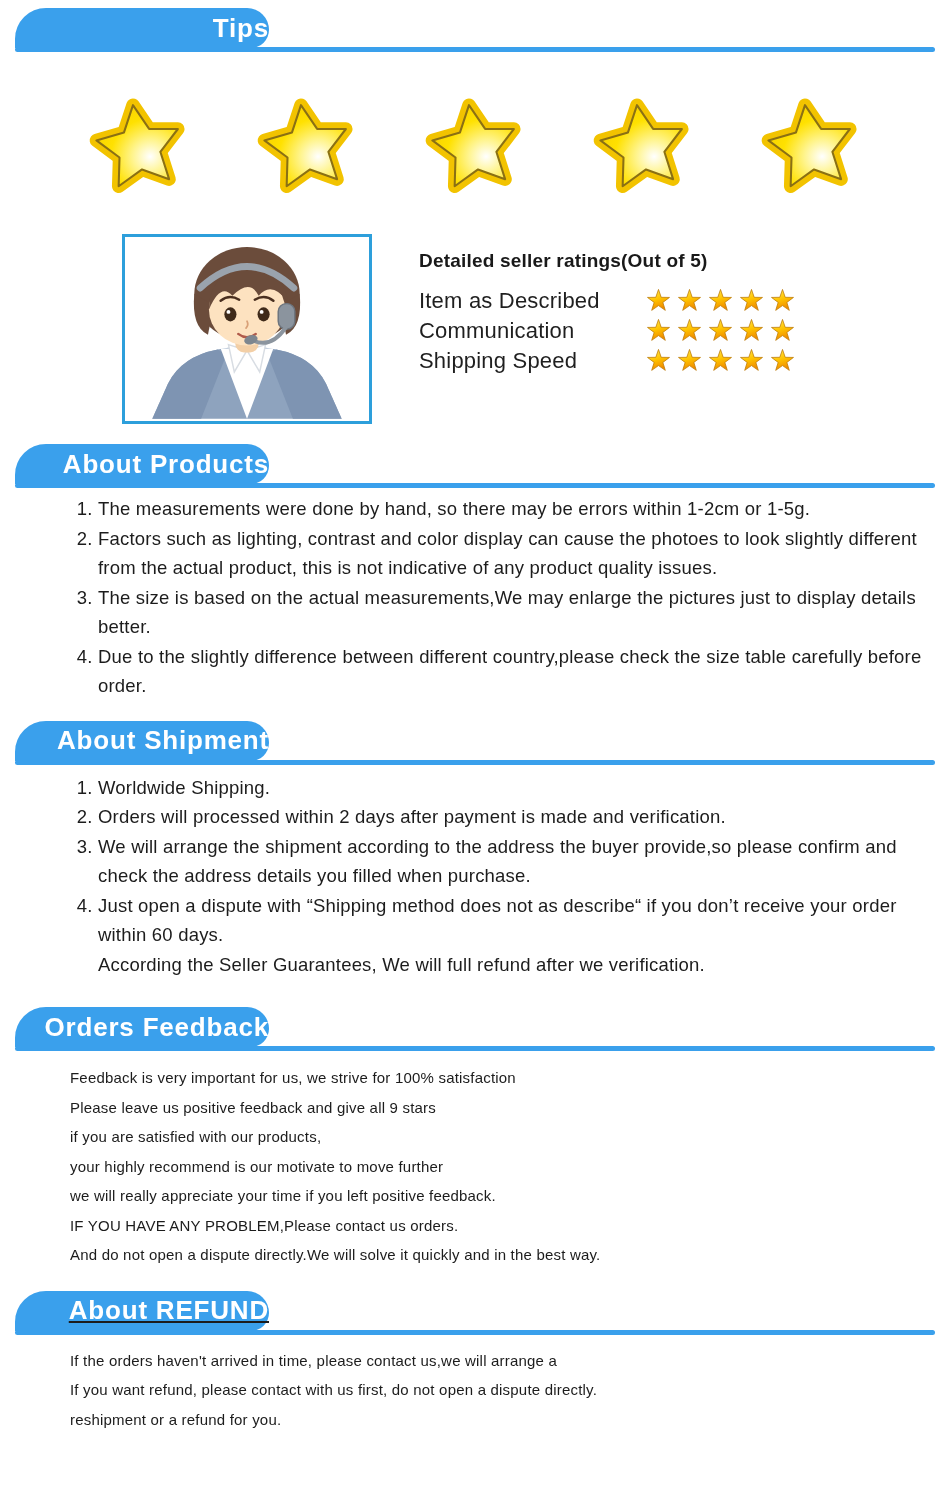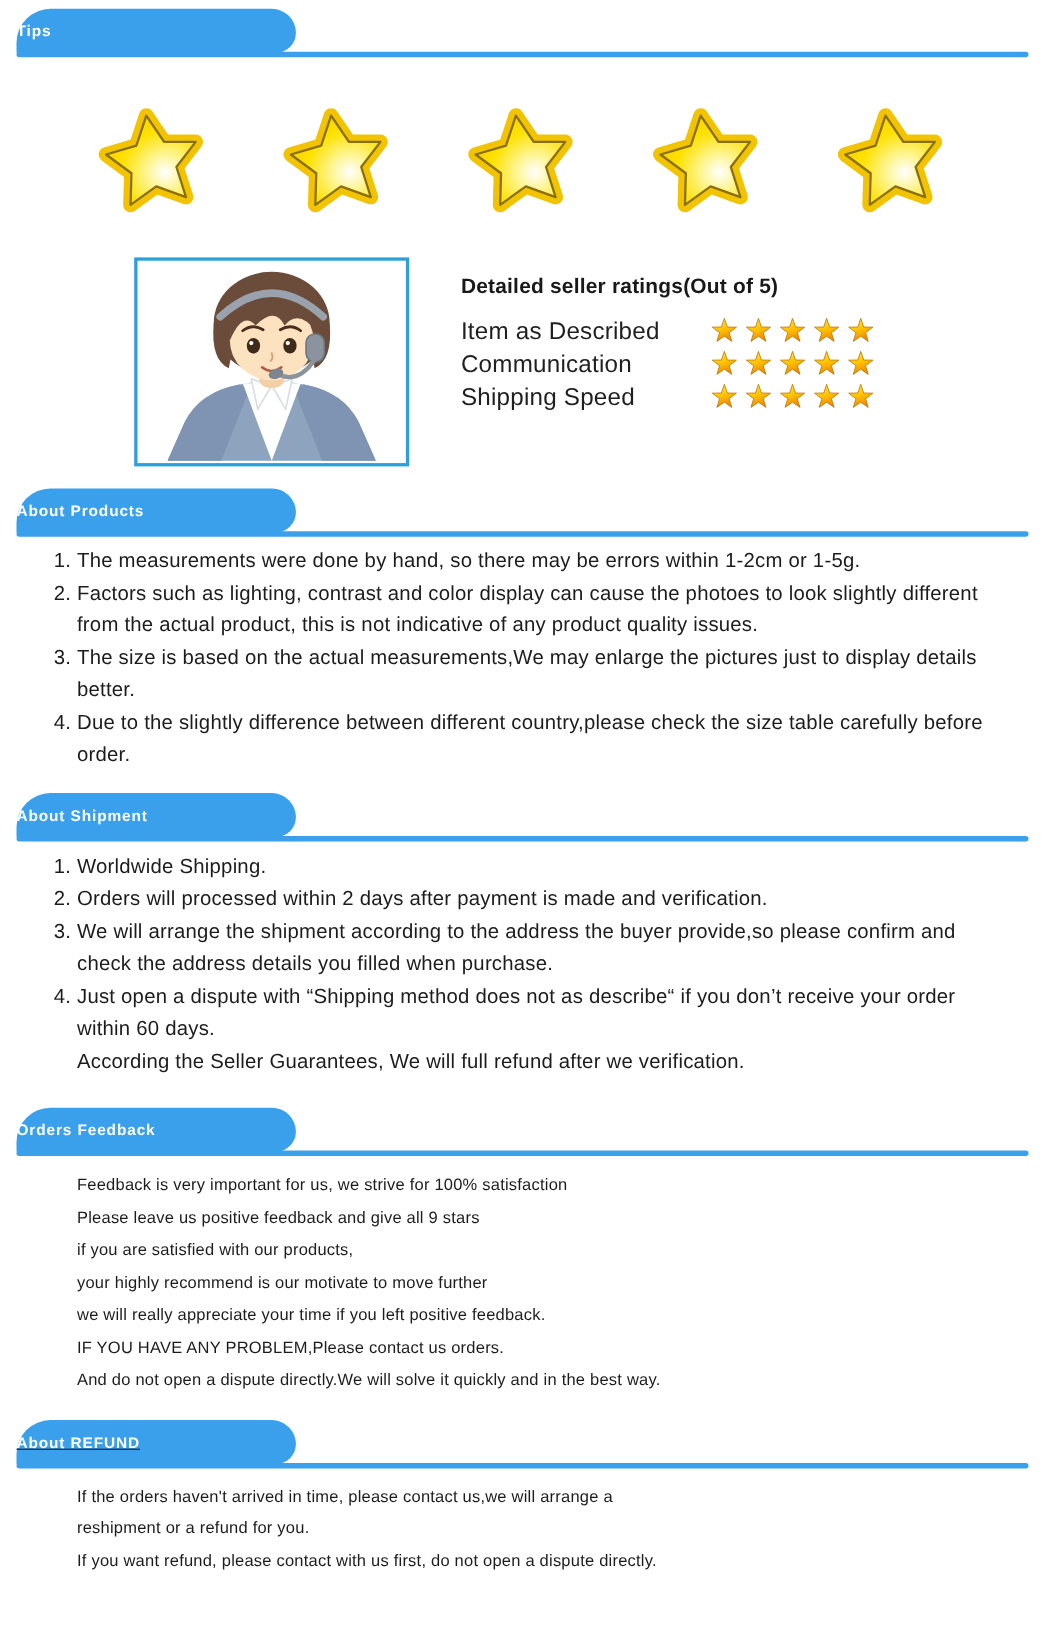--- a/index.html
+++ b/index.html
@@ -14,22 +14,22 @@
   html,body{margin:0;padding:0;}
   body{
     width:950px;height:1500px;background:#ffffff;overflow:hidden;position:relative;
     font-family:"Liberation Sans","DejaVu Sans",sans-serif;color:var(--text);
   }
   
   .tab-header{margin:0 15px;}
   .tab{
     width:254px;height:40px;background:var(--accent);
     border-radius:34px 24px 20px 0;
-    color:#fff;font-size:14px;font-weight:700;letter-spacing:.8px;
-    display:flex;align-items:center;justify-content:flex-start;
+    color:#fff;font-size:26px;font-weight:700;letter-spacing:.8px;
+    display:flex;align-items:center;justify-content:flex-end;
   }
   .tab-line{height:5px;background:var(--accent);border-radius:3px;margin-top:-1px;}
   #tips-header{padding-top:8px;}
   #products-header{margin-top:20px;}
   #shipment-header{margin-top:20px;}
   #feedback-header{margin-top:28px;}
   #refund-header{margin-top:21px;text-decoration:underline;}
   
   .banner{display:flex;justify-content:space-between;padding:0 66px;margin-top:30px;height:132px;}
   .big-star{width:146px;height:132px;transform:rotate(-8deg);}
@@ -37,21 +37,21 @@
   .ratings{display:flex;margin:20px 0 0 122px;height:190px;}
   .avatar-box{width:250px;height:190px;border:3px solid var(--avatar-border);background:#fff;flex:none;overflow:hidden;}
   .ratings-right{margin-left:47px;padding-top:16px;}
   .ratings-title{font-size:19px;font-weight:700;letter-spacing:.2px;color:#191919;}
   .rating-rows{margin-top:14px;}
   .rating-row{display:flex;align-items:center;height:30px;}
   .rating-label{width:225px;font-size:22px;letter-spacing:.2px;color:#1f1f1f;}
   .rating-stars{display:flex;gap:2px;}
   .small-star{width:29px;height:28px;}
   
-  ol.info-list{margin:6px 28px 0 0;padding-left:70px;}
+  ol.info-list{margin:6px 28px 0 0;padding-left:98px;}
   ol.ship-list{margin-top:8px;}
   ol.info-list li{
     font-size:18.5px;line-height:29.5px;letter-spacing:.2px;white-space:pre-line;
   }
   ol.info-list li::marker{font-size:18.5px;}
   
   .text-block{margin:12px 40px 0 70px;font-size:15px;line-height:29.5px;letter-spacing:.2px;}
   #refund-block{margin-top:11px;}
 </style>
 </head>
@@ -262,17 +262,17 @@
 
   <div class="tab-header" id="refund-header">
     <div class="tab">
       <span>About REFUND</span>
     </div>
     <div class="tab-line"></div>
   </div>
   <div class="text-block" id="refund-block">
 
   <div class="line">If the orders haven't arrived in time, please contact us,we will arrange a</div>
+      <div class="line">If you want refund, please contact with us first, do not open a dispute directly.</div>
       <div class="line">reshipment or a refund for you.</div>
-      <div class="line">If you want refund, please contact with us first, do not open a dispute directly.</div>
     </div>
 
 </div>
 
 </body></html>

